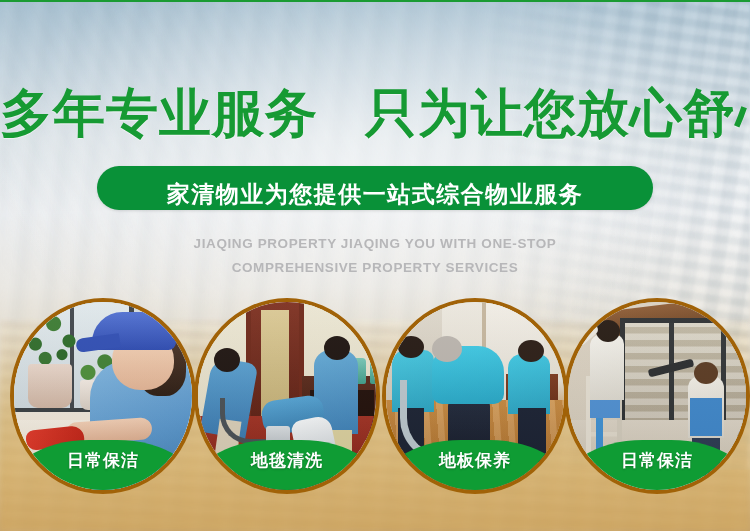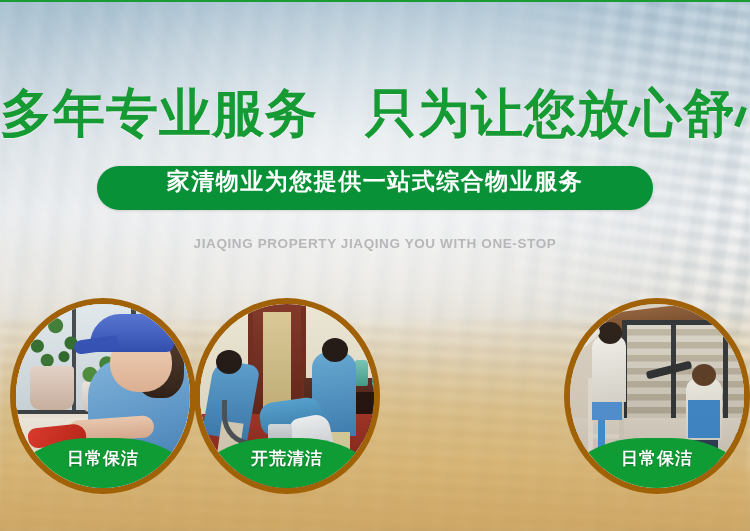--- a/index.html
+++ b/index.html
@@ -117,21 +117,21 @@
   }
   .headline .gap { display:inline-block; width:16px; }
 
   
   .pill {
     position:absolute;
     top:166px; left:97px;
     width:556px; height:44px;
     background:#099138;
     border-radius:22px;
-    display:flex; align-items:flex-start; justify-content:center;
+    display:flex; align-items:flex-end; justify-content:center;
     z-index:5;
     box-shadow:0 1px 3px rgba(0,0,0,.12);
   }
   .pill-text {
     color:#ffffff;
     font-size:23px;
     font-weight:bold;
     letter-spacing:1.5px;
     white-space:nowrap;
   }
@@ -156,21 +156,21 @@
     left:0; top:298px;
     width:750px; height:196px;
     z-index:5;
   }
   .circle {
     position:absolute;
     top:0;
     width:186px;
     height:196px;
     border-radius:50%;
-    border:6px solid #a16207;
+    border:4px solid #a16207;
     overflow:hidden;
     background:#cfd8c9;
   }
   .circle.c1 { left:10px;  }
   .circle.c2 { left:194px; }
   .circle.c3 { left:382px; }
   .circle.c4 { left:564px; }
 
   .photo { position:absolute; inset:0; overflow:hidden; }
 
@@ -451,20 +451,21 @@
     <span class="gap"></span>
     <span>只为让您放心舒心</span>
   </div>
 
   <div class="pill">
     <span class="pill-text">家清物业为您提供一站式综合物业服务</span>
   </div>
 
   <div class="subtitle">
     <span>JIAQING PROPERTY JIAQING YOU WITH ONE-STOP</span>
+    <span class="line2">COMPREHENSIVE PROPERTY SERVICES</span>
   </div>
 
   <div class="circles">
 
     <div class="circle c1">
       <div class="photo p1">
         <div class="win"></div>
         <div class="plant-a"></div>
         <div class="pot-a"></div>
         <div class="plant-b"></div>
@@ -503,24 +504,48 @@
         <div class="w2"></div>
           <div class="w2h"></div>
           <div class="w2leg"></div>
         <div class="w3"></div>
         <div class="machine"></div>
         <div class="bucket2"></div>
         <div class="bucket"></div>
         <div class="photo-shade"></div>
       </div>
       <div class="caption">
-        <span class="caption-text">开荒清洁</span>
+        <span class="caption-text">地毯清洗</span>
       </div>
     </div>
 
+    <div class="circle c3">
+      <div class="photo p3">
+        <div class="wallL"></div>
+        <div class="door"></div>
+        <div class="cab"></div>
+        <div class="floor"></div>
+        <div class="a1"></div>
+          <div class="a1h"></div>
+          <div class="a1l"></div>
+        <div class="a3"></div>
+          <div class="a3h"></div>
+          <div class="a3l"></div>
+        <div class="a2l"></div>
+          <div class="a2"></div>
+          <div class="a2h"></div>
+        <div class="shoe"></div>
+        <div class="wand"></div>
+        <div class="wand2"></div>
+        <div class="photo-shade"></div>
+      </div>
+      <div class="caption">
+        <span class="caption-text">地板保养</span>
+      </div>
+    </div>
 
     <div class="circle c4">
       <div class="photo p4">
         <div class="ceiling"></div>
         <div class="winframe">
           <div class="pane"></div>
           <div class="mull1"></div>
           <div class="mull2"></div>
         </div>
         <div class="wall"></div>

